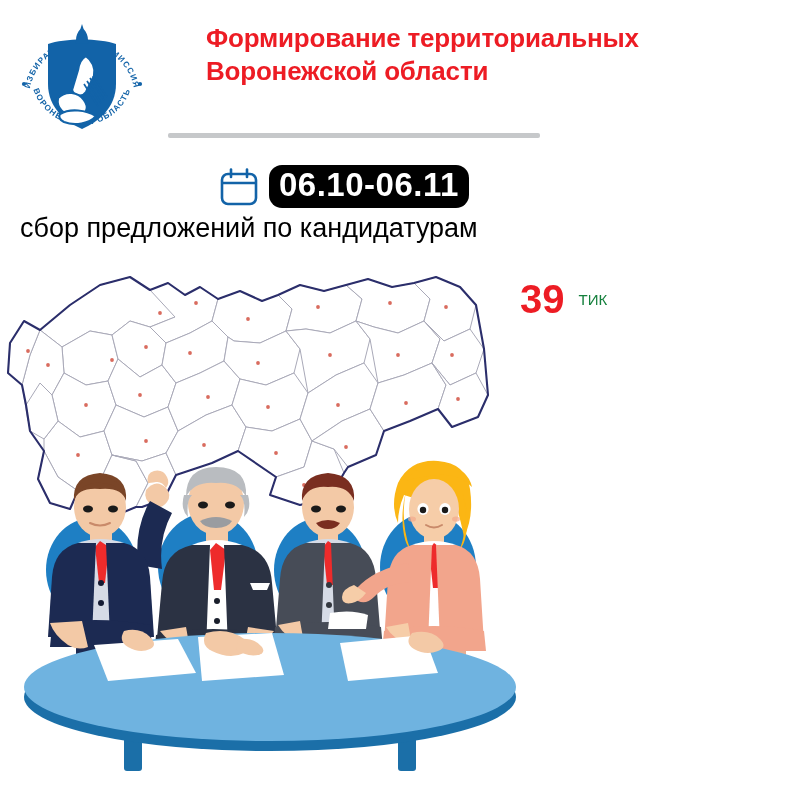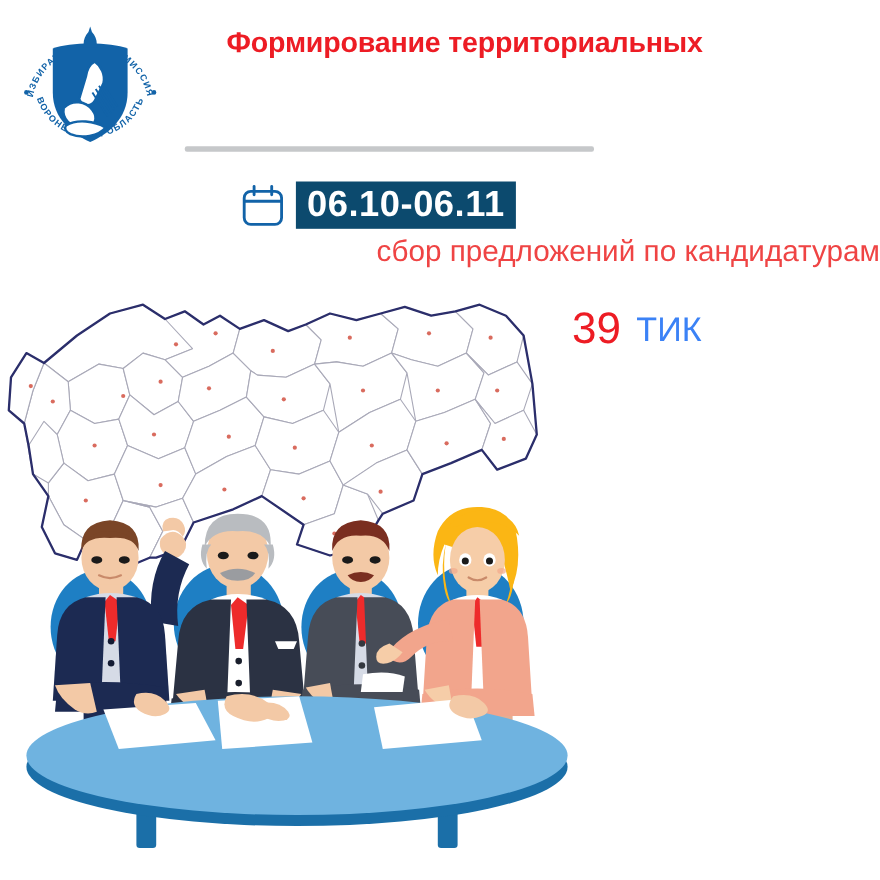--- a/index.html
+++ b/index.html
@@ -28,49 +28,49 @@
   .title-rule{
     position:absolute;left:168px;top:133px;width:372px;height:5px;
     background:#C6C8CA;border-radius:2px;
   }
 
   
   .date-row{position:absolute;left:0;top:162px;width:800px;height:48px;}
   .cal-icon{position:absolute;left:218px;top:5px;width:42px;height:40px;}
   .date-badge{
     position:absolute;left:269px;top:3px;
-    background:#0c4a6e;
+    background:#000000;
     color:#ffffff;
     font-size:33px;font-weight:bold;
     letter-spacing:0.5px;
     padding:3px 10px 6px 10px;
     line-height:34px;
-    border-radius:0;
+    border-radius:13px;
     white-space:nowrap;
   }
   .subtitle{
     position:absolute;left:0;top:212px;width:800px;
-    text-align:right;
-    color:#ef4444;
+    text-align:left;
+    color:#000000;
     font-size:27px;
     line-height:32px;
     padding-left:20px;
     box-sizing:border-box;
     white-space:nowrap;
   }
 
   
   .stats{position:absolute;left:520px;top:278px;width:280px;}
   .stat{display:flex;align-items:flex-start;margin-bottom:38px;}
   .stat-num{
-    color:#ED1C24;font-weight:normal;font-size:40px;line-height:42px;
+    color:#ED1C24;font-weight:bold;font-size:40px;line-height:42px;
     margin-right:14px;white-space:nowrap;text-align:right;
   }
   .stat-label{
-    color:#3b82f6;font-size:31px;line-height:29px;
+    color:#15803d;font-size:15px;line-height:29px;
     padding-top:7px;max-width:180px;
   }
 
   
   .scene{position:absolute;left:0;top:255px;width:800px;height:545px;}
   .map-svg{position:absolute;left:0;top:0;width:520px;height:300px;}
   .people-svg{position:absolute;left:20px;top:180px;width:500px;height:365px;}
 </style>
 </head>
 <body>
@@ -104,20 +104,21 @@
       <path d="M74,42 C80,46 84,54 82,62 L74,78 C70,84 62,82 60,76 L66,56 C67,49 70,44 74,42 Z" fill="#ffffff" stroke="#1263A8" stroke-width="2.2" stroke-linejoin="round"></path>
 
       <path d="M78,64 L92,86 M81,62 L95,83 M75,67 L89,89 M72,70 L86,92" stroke="#1263A8" stroke-width="1.7" fill="none"></path>
 
       <path d="M46,84 C54,76 66,78 72,86 C78,94 74,102 64,102 C52,102 44,94 46,84 Z" fill="#ffffff" stroke="#1263A8" stroke-width="2.2"></path>
       <path d="M48,100 C58,94 74,96 84,102 C78,110 62,112 52,108 C48,106 46,103 48,100 Z" fill="#ffffff" stroke="#1263A8" stroke-width="2.2"></path>
     </svg>
 
     <div class="title-block">
       <div class="title-line">Формирование территориальных</div>
+      <div class="title-line">Воронежской области</div>
     </div>
     <div class="title-rule"></div>
   </div>
 
   <div class="date-row">
     <svg class="cal-icon" viewBox="0 0 42 40">
       <rect x="4" y="7" width="34" height="30" rx="6" ry="6" fill="none" stroke="#1263A8" stroke-width="2.6"></rect>
       <line x1="4" y1="16" x2="38" y2="16" stroke="#1263A8" stroke-width="2.6"></line>
       <line x1="13" y1="2.5" x2="13" y2="10" stroke="#1263A8" stroke-width="2.6" stroke-linecap="round"></line>
       <line x1="29" y1="2.5" x2="29" y2="10" stroke="#1263A8" stroke-width="2.6" stroke-linecap="round"></line>

